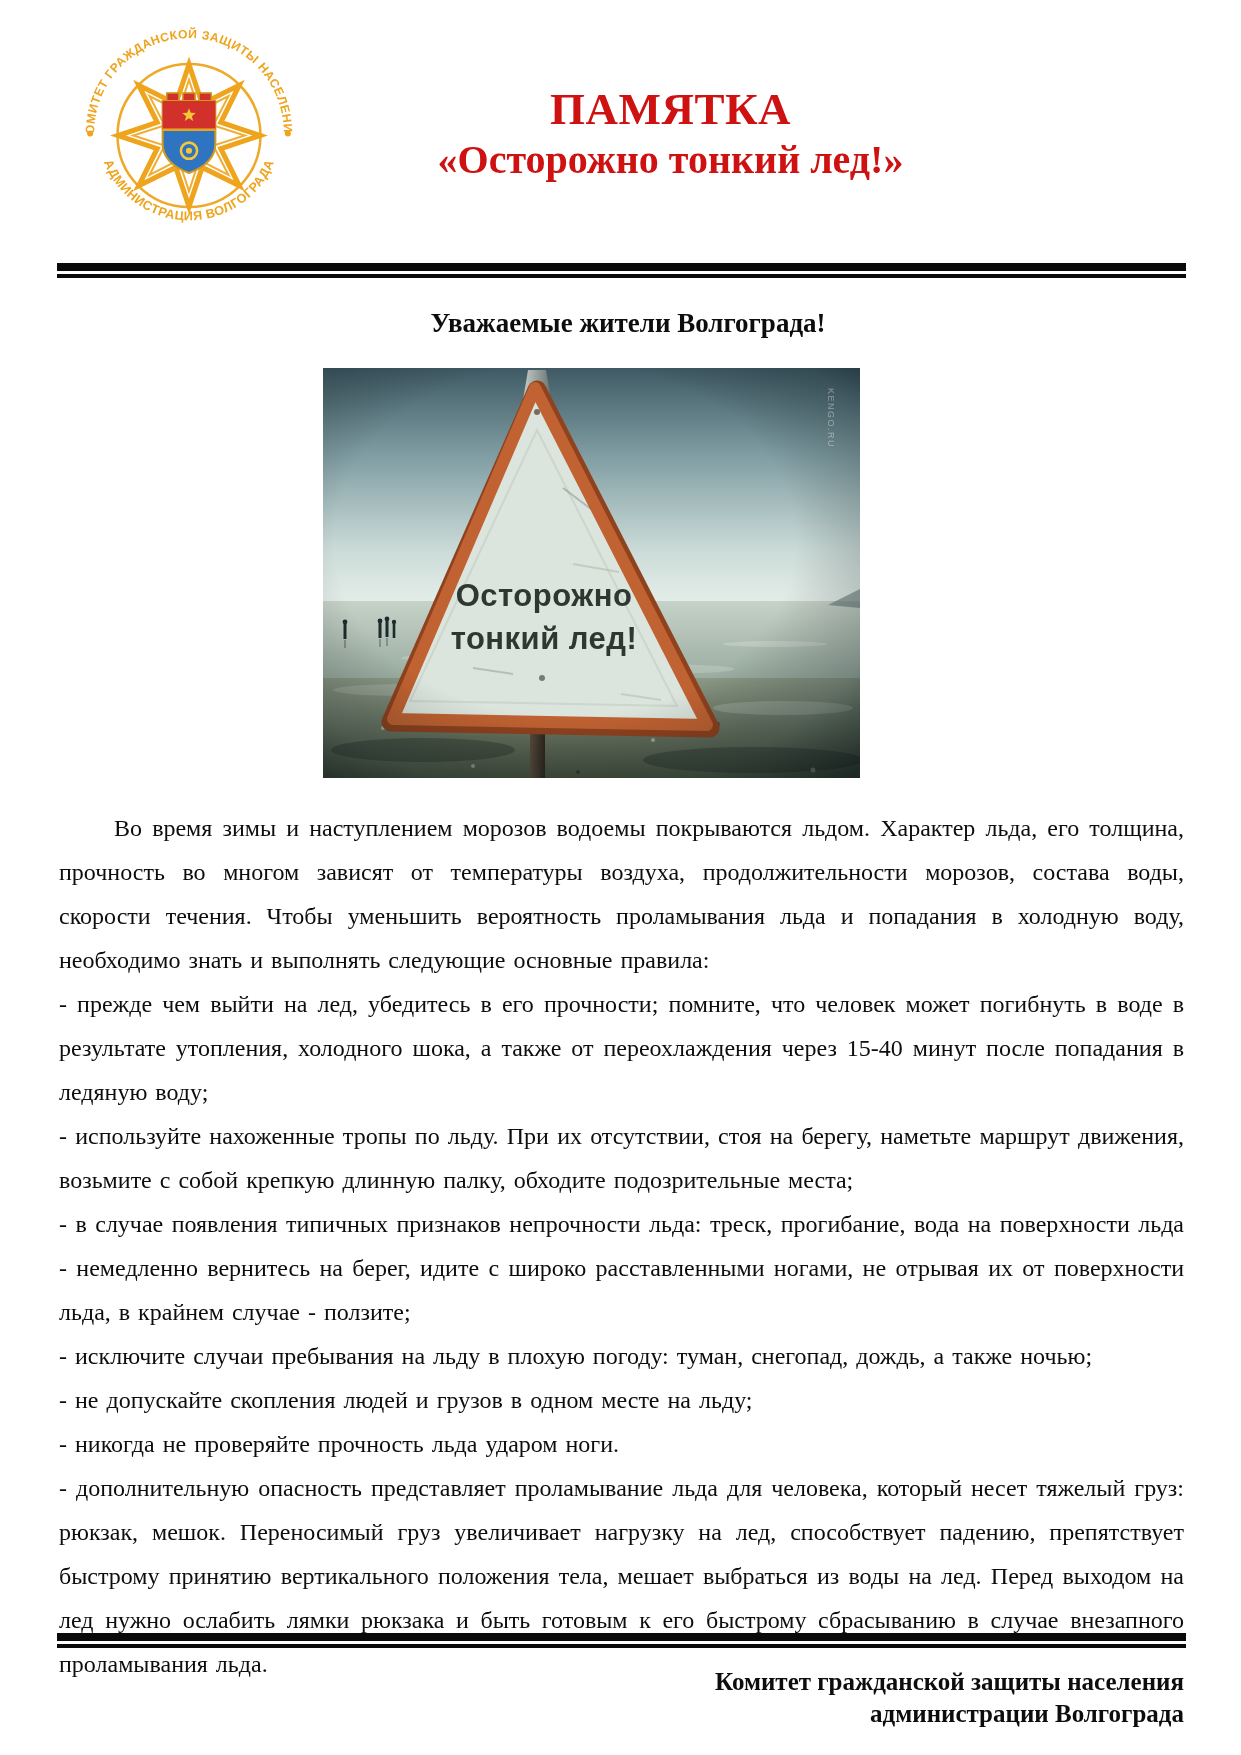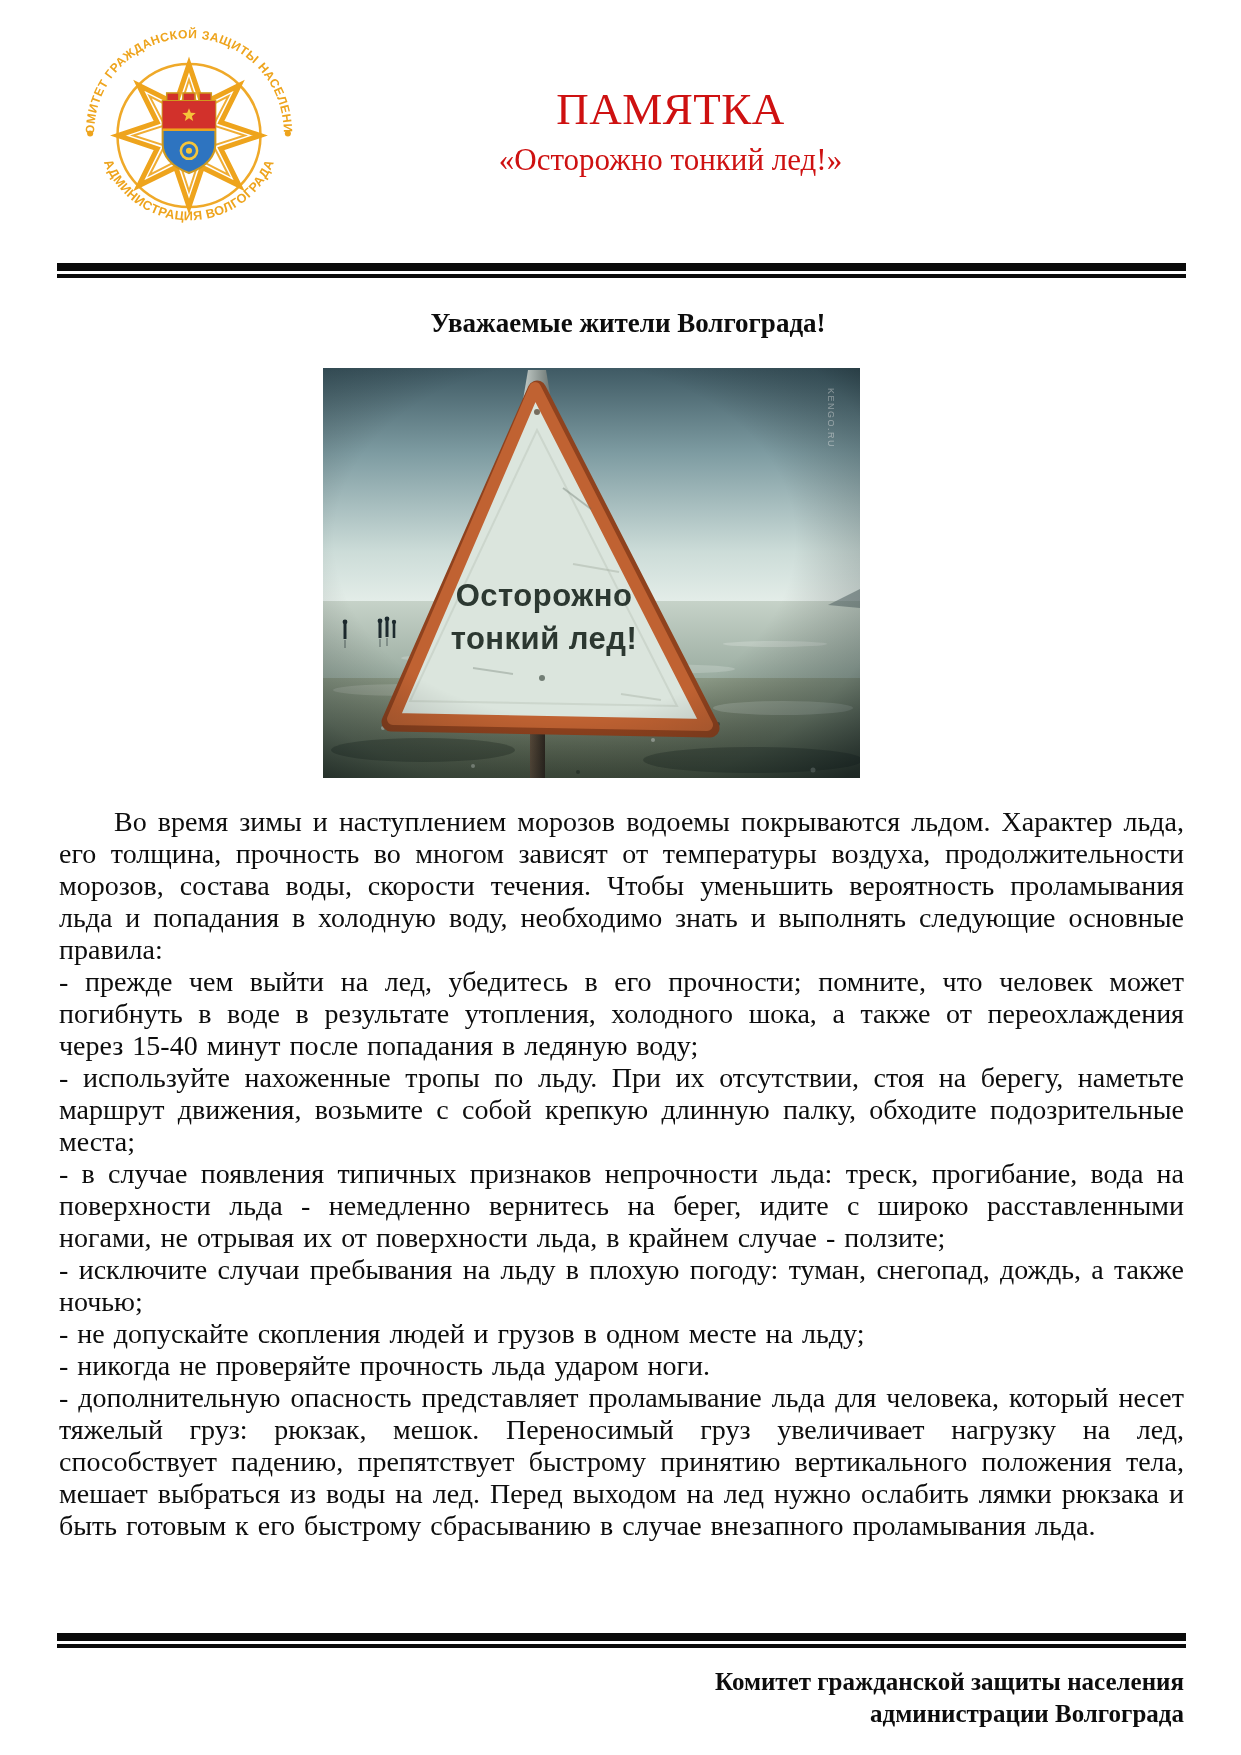--- a/index.html
+++ b/index.html
@@ -9,24 +9,24 @@
     background:#ffffff;
     font-family:"Liberation Serif", serif;
     color:#0d0d0d;
     overflow:hidden;
   }
 
   
   .logo{position:absolute;left:80px;top:24px;width:218px;height:218px;}
   .title-block{
     position:absolute;left:170px;right:70px;top:84px;
-    text-align:center;color:#ce1111;font-weight:normal;
+    text-align:center;color:#ce1111;font-weight:bold;
   }
   .title-line1{font-size:45px;line-height:50px;letter-spacing:.5px;}
-  .title-line2{font-size:31px;line-height:52px;}
+  .title-line2{font-size:40px;line-height:52px;}
 
   
   .sep{position:absolute;left:57px;right:55px;}
   .sep .bar-thick{height:8px;background:#0a0a0a;}
   .sep .bar-gap{height:3px;}
   .sep .bar-thin{height:4px;background:#0a0a0a;}
   .sep-top{top:263px;}
   .sep-bottom{top:1633px;}
 
   
@@ -35,21 +35,21 @@
     text-align:center;font-size:27px;font-weight:bold;margin-top:12px;
   }
 
   
   .photo{position:absolute;left:323px;top:368px;width:537px;height:410px;}
   .photo svg{display:block;}
 
   
   .body-text{
     position:absolute;left:59px;right:57px;top:806px;
-    font-size:28px;line-height:32px;word-spacing:2px;
+    font-size:24px;line-height:44px;word-spacing:2px;
   }
   .para{margin:0;text-align:justify;}
   .para.indent{text-indent:55px;}
   .para.left{text-align:left;}
 
   
   .footer{
     position:absolute;right:57px;left:300px;top:1666px;
     text-align:right;font-size:25px;font-weight:bold;line-height:32px;
   }

